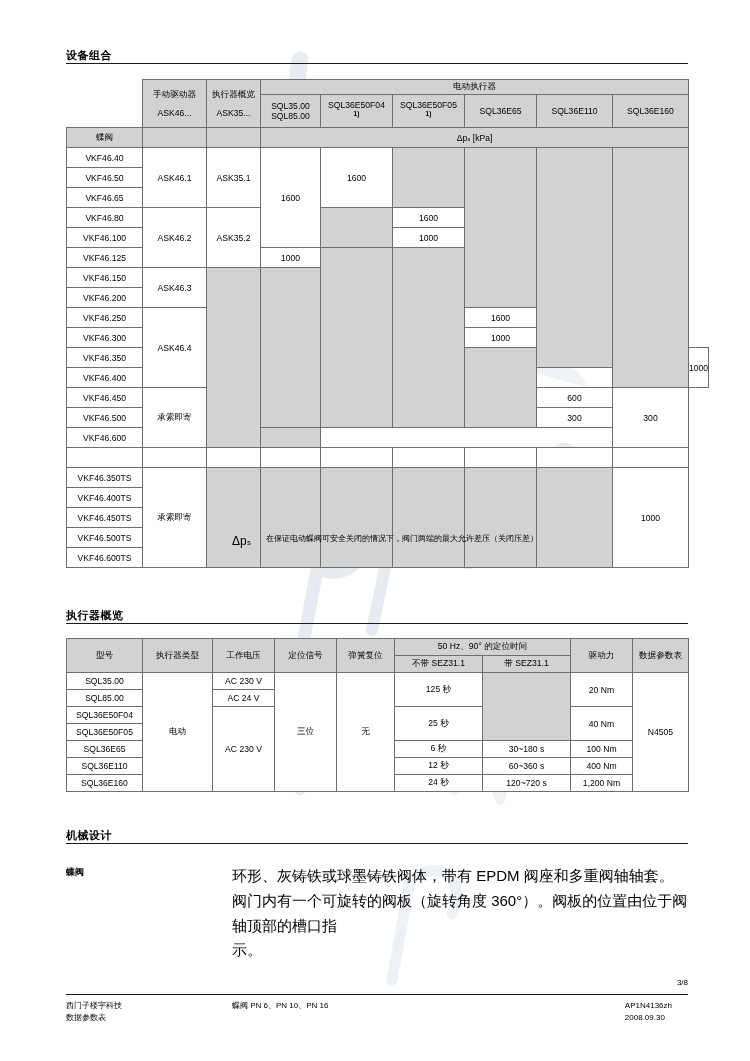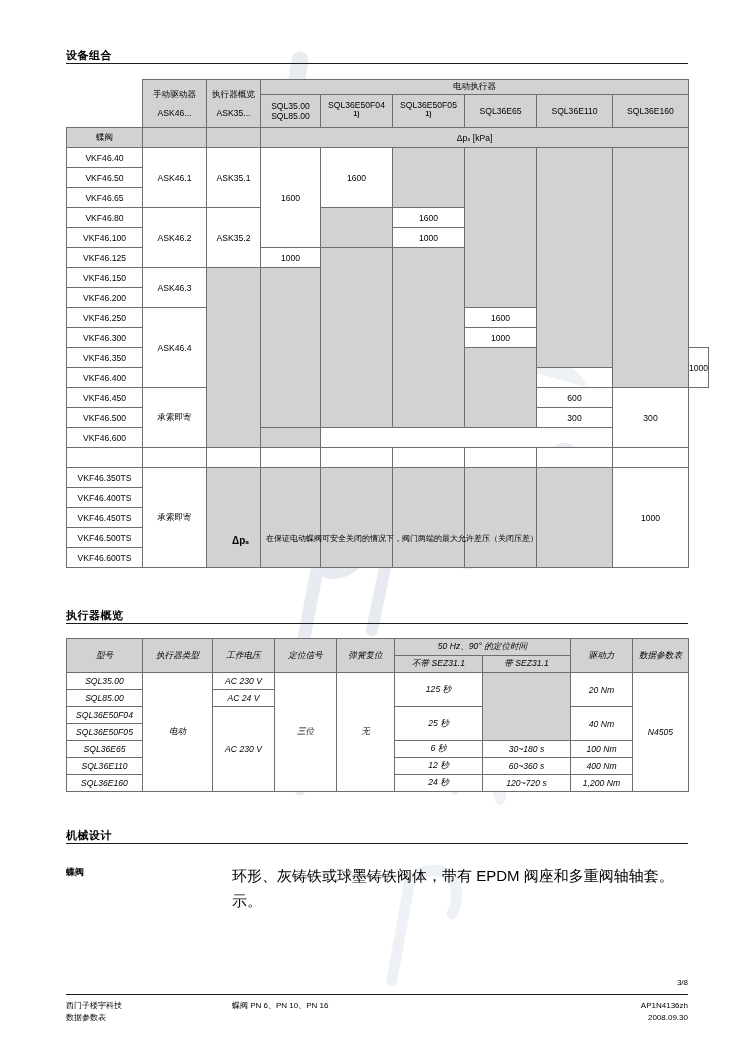--- a/index.html
+++ b/index.html
@@ -52,38 +52,38 @@
   
   #tbl1{position:absolute;left:66px;top:79px;}
   #tbl1 td{height:19px;}
   .spacer-row td{height:13px;border-left:none;border-right:none;
     border-top:1px solid #6e6e6e;border-bottom:1px solid #6e6e6e;background:#fff !important;}
 
   
   .fnotes{position:absolute;left:232px;top:534px;width:460px;font-size:8px;}
   .fnote{display:flex;margin-bottom:14px;line-height:1.3;}
   .fnote .mk{width:34px;flex:0 0 34px;font-weight:bold;font-size:7px;}
-  .fnote .mk.dp{font-size:10px;font-weight:bold;}
+  .fnote .mk.dp{font-size:12px;font-weight:normal;}
   .fnote .tx{flex:1;}
 
   
   #tbl2{position:absolute;left:66px;top:638px;}
-  #tbl2 td{height:16px;font-style:italic;}
+  #tbl2 td{height:16px;}
 
   
   .mech-lbl{position:absolute;left:66px;top:866px;font-size:9px;font-weight:bold;}
   .mech-body{position:absolute;left:232px;top:864px;width:460px;font-size:15px;line-height:1.65;}
 
   
   .pgno{position:absolute;right:62px;top:978px;font-size:8px;}
   .foot-rule{position:absolute;left:66px;top:994px;width:622px;border-bottom:1.3px solid #1a1a1a;}
   .foot{position:absolute;left:66px;top:1000px;width:622px;font-size:8px;line-height:1.45;}
   .foot .c1{position:absolute;left:0;top:0;}
   .foot .c2{position:absolute;left:166px;top:0;}
-  .foot .c3{position:absolute;right:0;top:0;text-align:right;}
+  .foot .c3{position:absolute;right:16px;top:0;}
 </style>
 </head>
 <body>
 
 <div class="page">
 
   <svg class="wm" viewBox="0 0 750 1061" xmlns="http://www.w3.org/2000/svg">
     <defs>
       <linearGradient id="wg" x1="0" y1="0" x2="1" y2="1">
         <stop offset="0%" stop-color="#b9c6d6"></stop>
@@ -369,20 +369,21 @@
       </tbody>
     </table>
 
     <div class="sect" style="top:828px;">
       <div class="sect-title sect-rule">机械设计</div>
     </div>
 
     <div class="mech-lbl">蝶阀</div>
     <div class="mech-body">
       <div>环形、灰铸铁或球墨铸铁阀体，带有 EPDM 阀座和多重阀轴轴套。</div>
+      <div>阀门内有一个可旋转的阀板（旋转角度 360°）。阀板的位置由位于阀轴顶部的槽口指</div>
       <div>示。</div>
     </div>
 
     <div class="pgno">3/8</div>
     <div class="foot-rule"></div>
     <div class="foot">
       <div class="c1">
         <div>西门子楼宇科技</div>
         <div>数据参数表</div>
       </div>

